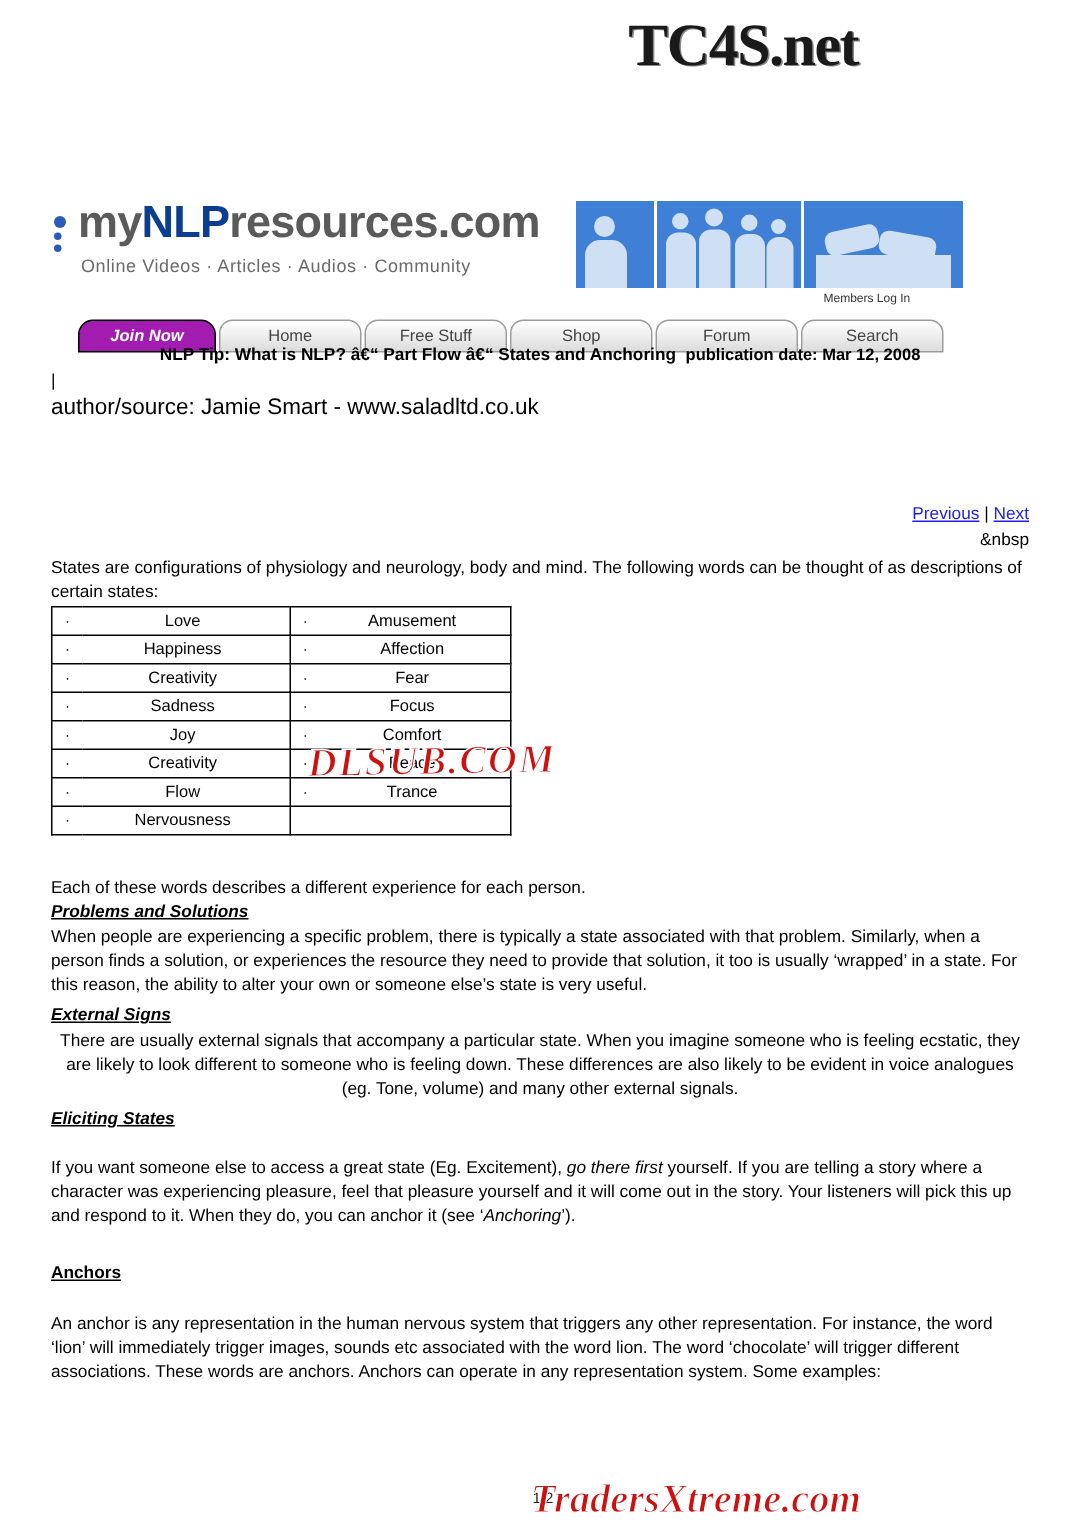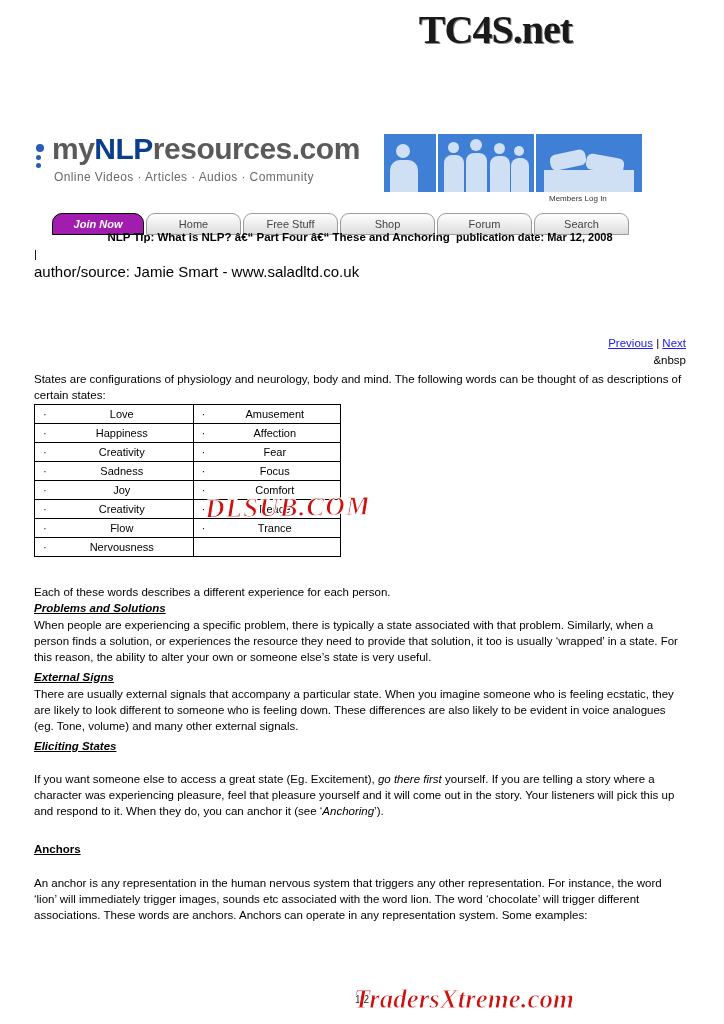--- a/index.html
+++ b/index.html
@@ -324,21 +324,21 @@
     <div class="nav-tab join">Join Now</div>
     <div class="nav-tab">Home</div>
     <div class="nav-tab">Free Stuff</div>
     <div class="nav-tab">Shop</div>
     <div class="nav-tab">Forum</div>
     <div class="nav-tab">Search</div>
   </div>
 
   <div class="article">
     <div class="title-line">
-      <span>NLP Tip: What is NLP? â€“ Part Four â€“ These and Anchoring</span>&nbsp;&nbsp;<span class="pubdate">publication date: Mar 12, 2008</span>
+      <span>NLP Tip: What is NLP? â€“ Part Flow â€“ States and Anchoring</span>&nbsp;&nbsp;<span class="pubdate">publication date: Mar 12, 2008</span>
     </div>
     <div class="pipe-line">|</div>
     <div class="author-line">author/source: Jamie Smart - www.saladltd.co.uk</div>
   </div>
 
   <div class="prevnext">
     <a>Previous</a><span> |</span> <a>Next</a>
   </div>
   <div class="nbsp-line">&amp;nbsp</div>
 
@@ -398,21 +398,21 @@
   </table>
 
   <div class="dlsub-watermark">DLSUB.COM</div>
 
   <div class="p-block" style="top:585px;">Each of these words describes a different experience for each person.</div>
 
   <h3 class="sub p-block" style="top:601px;">Problems and Solutions</h3>
   <div class="p-block" style="top:618px;">When people are experiencing a specific problem, there is typically a state associated with that problem. Similarly, when a person finds a solution, or experiences the resource they need to provide that solution, it too is usually ‘wrapped’ in a state. For this reason, the ability to alter your own or someone else’s state is very useful.</div>
 
   <h3 class="sub p-block" style="top:670px;">External Signs</h3>
-  <div class="p-block" style="top:687px;">There are usually external signals that accompany a particular state. When you imagine someone who is feeling ecstatic, they are likely to look different to someone who is feeling down. These differences are also likely to be evident in voice analogues (eg. Tone, volume) and many other external signals.</div>
+  <div class="p-block" style="top:687px;text-align:center;">There are usually external signals that accompany a particular state. When you imagine someone who is feeling ecstatic, they are likely to look different to someone who is feeling down. These differences are also likely to be evident in voice analogues (eg. Tone, volume) and many other external signals.</div>
 
   <h3 class="sub p-block" style="top:739px;">Eliciting States</h3>
   <div class="p-block" style="top:772px;"><span>If you want someone else to access a great state (Eg. Excitement), </span><span class="ital">go there first</span><span> yourself. If you are telling a story where a character was experiencing pleasure, feel that pleasure yourself and it will come out in the story. Your listeners will pick this up and respond to it. When they do, you can anchor it (see ‘</span><span class="ital">Anchoring</span><span>’).</span></div>
 
   <h3 class="sub p-block" style="top:842px;font-style:normal;">Anchors</h3>
   <div class="p-block" style="top:876px;">An anchor is any representation in the human nervous system that triggers any other representation. For instance, the word ‘lion’ will immediately trigger images, sounds etc associated with the word lion. The word ‘chocolate’ will trigger different associations. These words are anchors. Anchors can operate in any representation system. Some examples:</div>
 
   <div class="footer-page">1/2</div>
   <div class="tx-watermark">TradersXtreme.com</div>
 </div>

